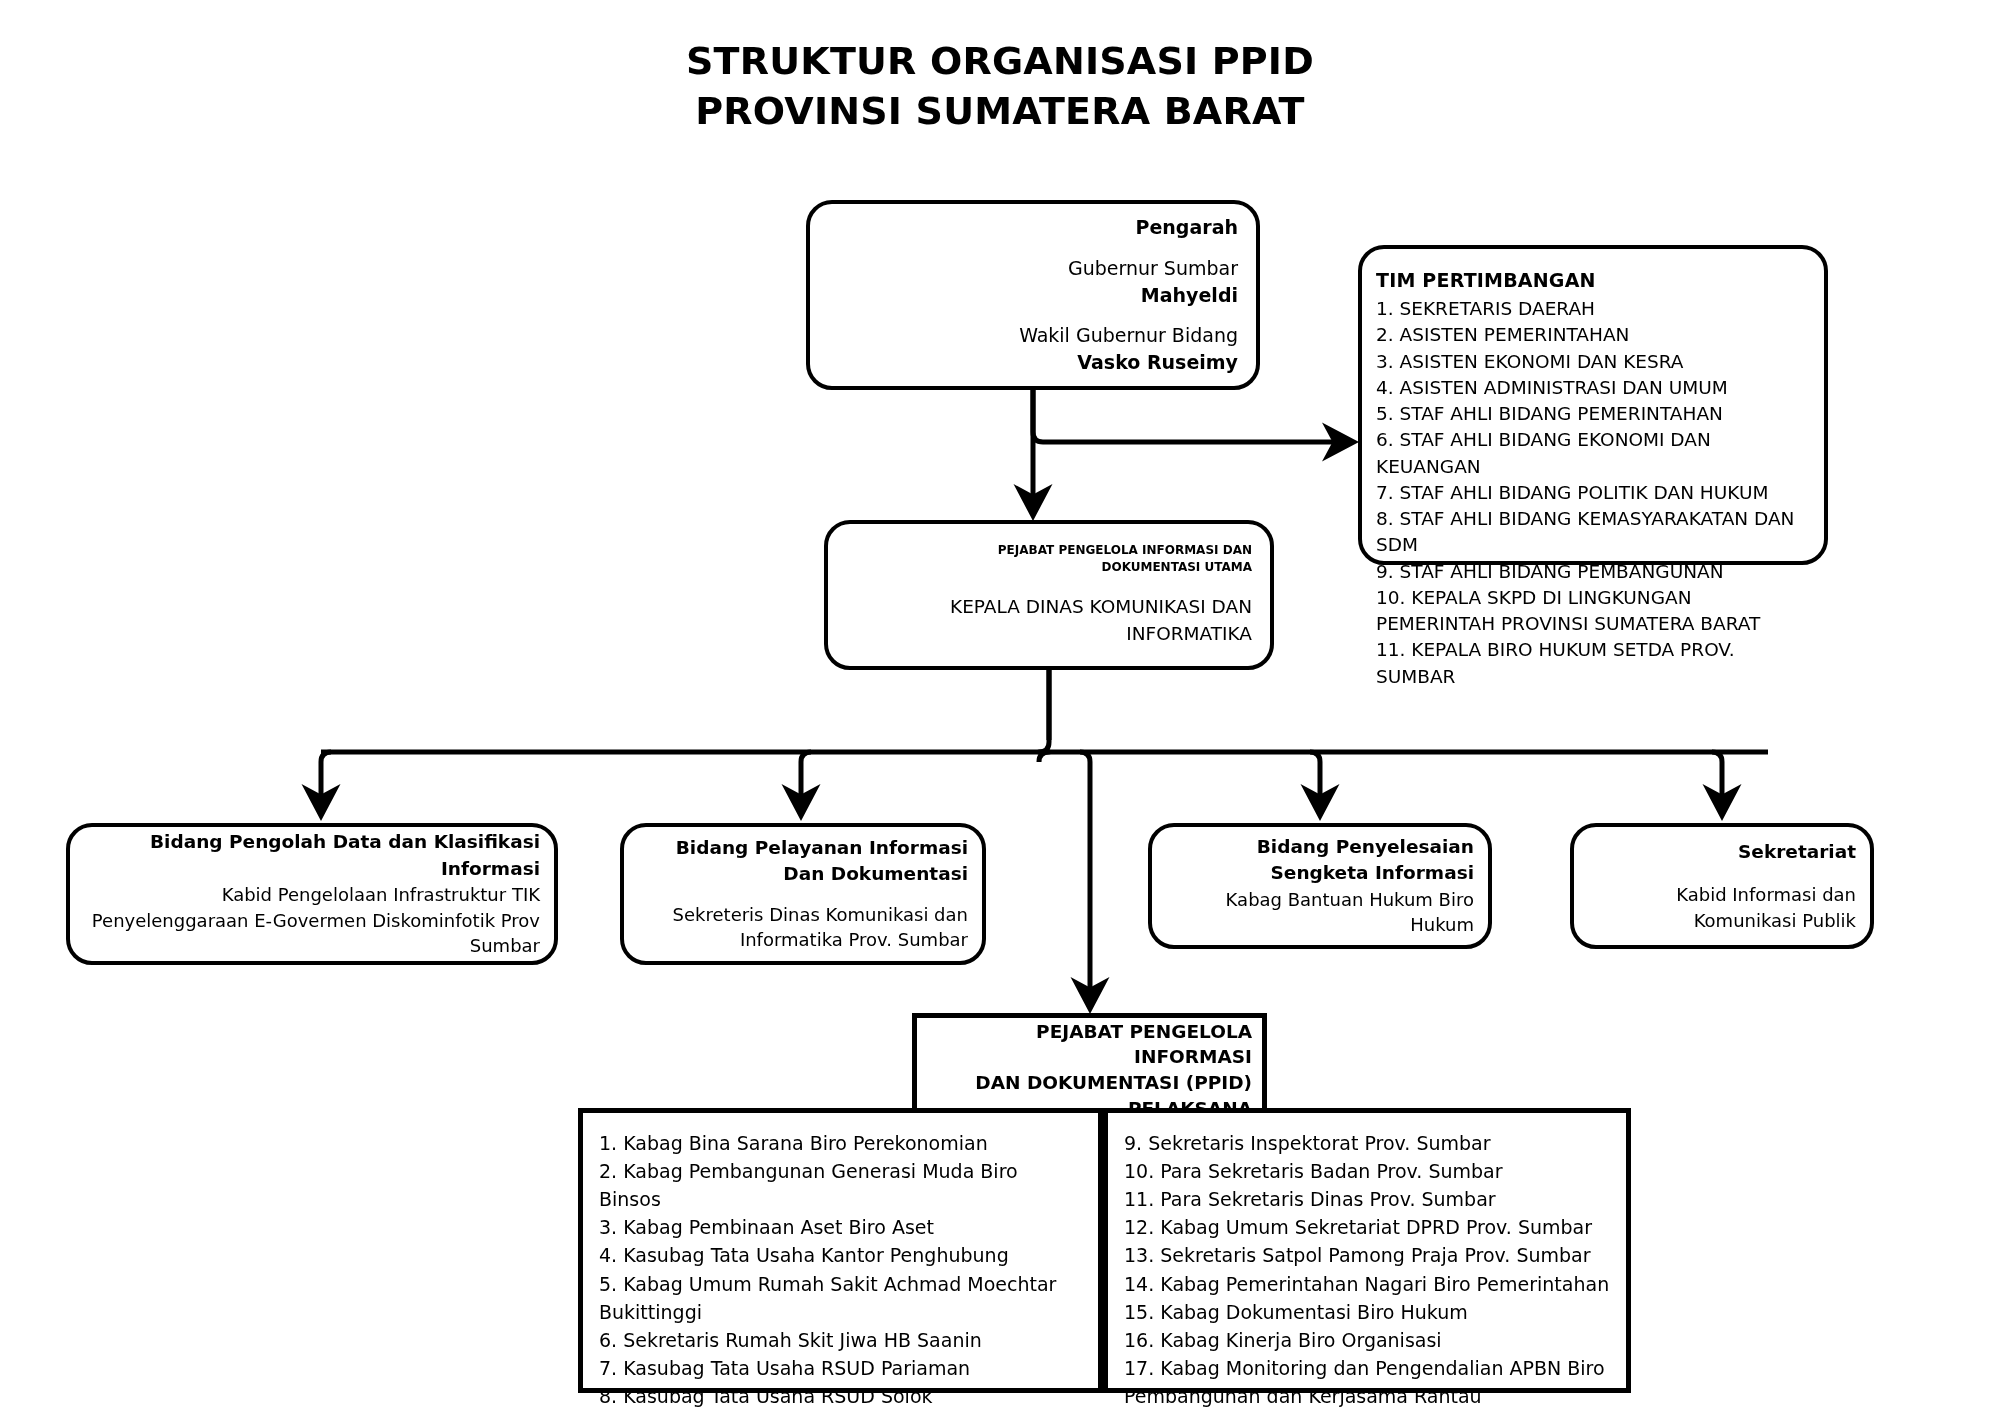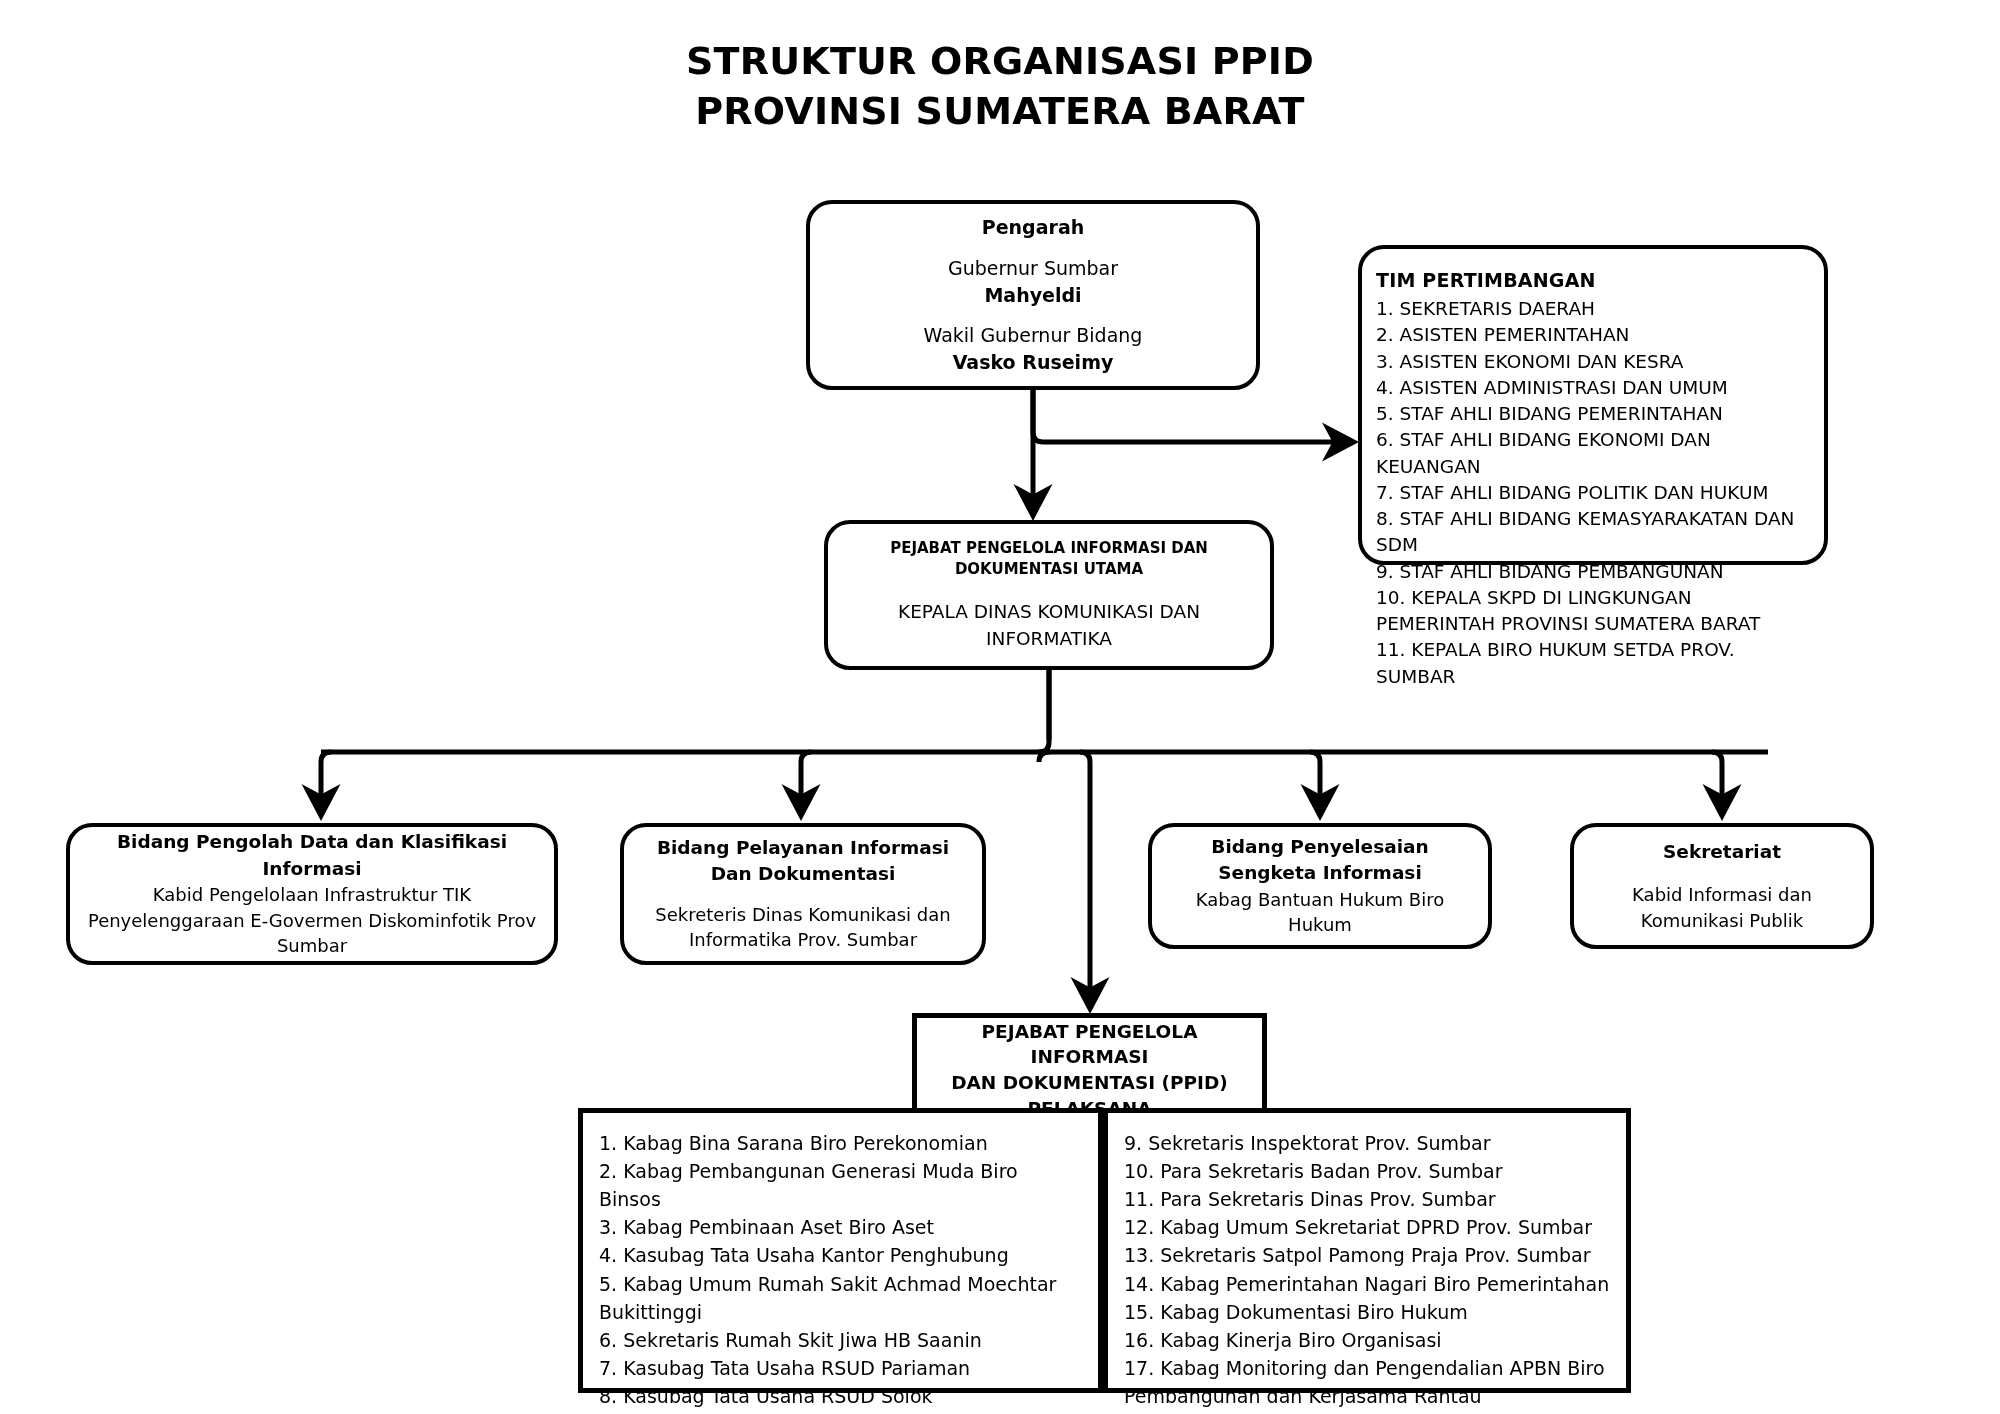--- a/index.html
+++ b/index.html
@@ -36,21 +36,21 @@
   
   .node {
     position: absolute;
     box-sizing: border-box;
     background: #ffffff;
     border: 4px solid #000000;
     display: flex;
     flex-direction: column;
     justify-content: center;
     align-items: center;
-    text-align: center;
+    text-align: right;
     z-index: 4;
   }
   .node.rounded { border-radius: 26px; }
   .node.sharp { border-radius: 0; }
 
   .ln { display: block; width: 100%; }
   .ln.bold { font-weight: bold; }
   .spacer { display: block; height: 0.95em; }
 
   
@@ -73,21 +73,21 @@
     margin-bottom: 2px; letter-spacing: .2px;
   }
   #box-tim ul { list-style: none; margin: 0; padding: 0; }
   #box-tim li { display: block; }
 
   #box-ppid-utama {
     left: 824px; top: 520px; width: 450px; height: 150px;
     font-size: 18.5px; line-height: 1.45;
     padding: 8px 18px;
   }
-  #box-ppid-utama .hd { font-weight: bold; font-size: 15px; }
+  #box-ppid-utama .hd { font-weight: bold; font-size: 12px; }
 
   .bidang { font-size: 18px; line-height: 1.42; padding: 8px 14px; }
   .bidang .hd { font-weight: bold; font-size: 18.5px; }
 
   #box-bidang-0 { left: 66px; top: 823px; width: 492px; height: 142px; }
   #box-bidang-1 { left: 620px; top: 823px; width: 366px; height: 142px; }
   #box-bidang-2 { left: 1148px; top: 823px; width: 344px; height: 126px; }
   #box-bidang-3 { left: 1570px; top: 823px; width: 304px; height: 126px; }
 
   #box-ppid-pelaksana {

